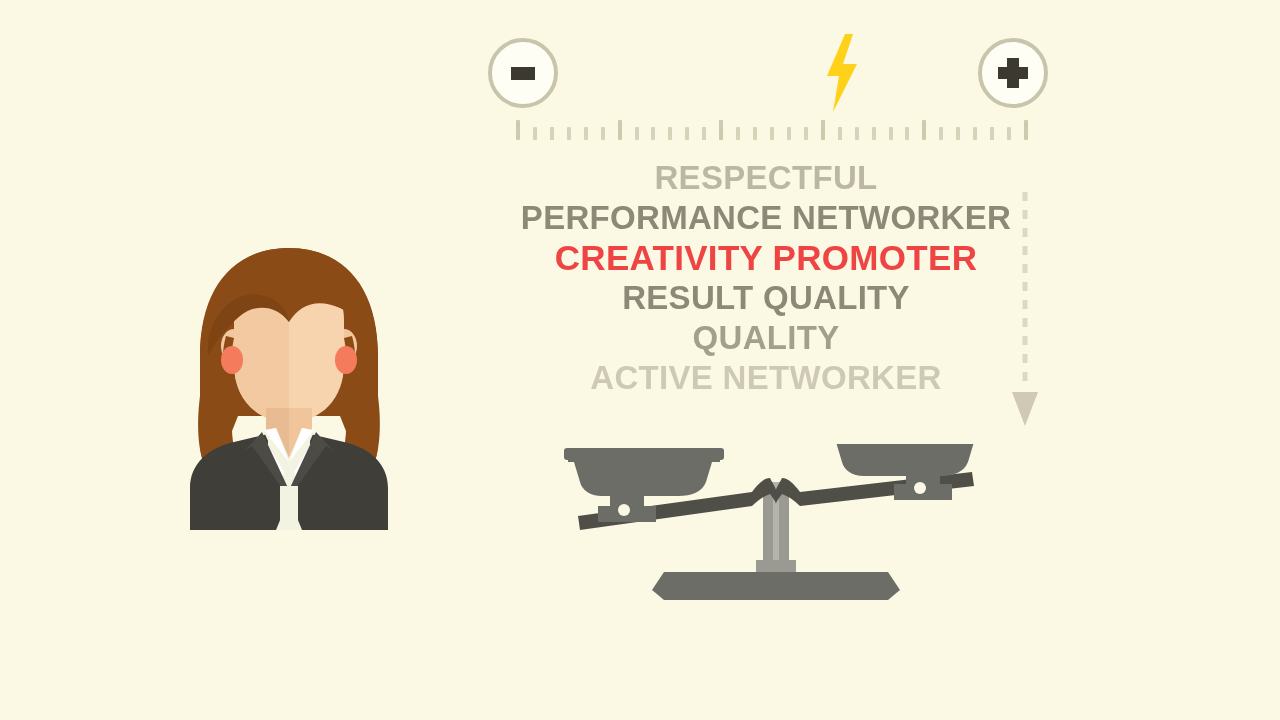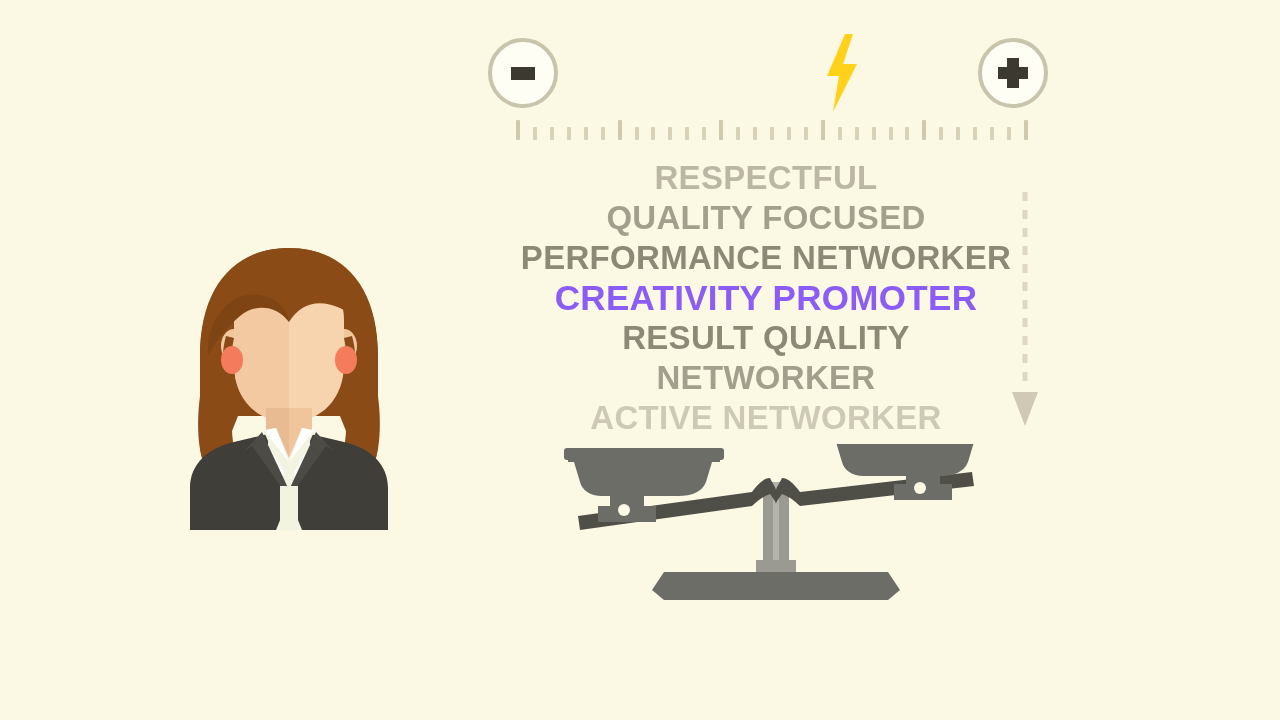--- a/index.html
+++ b/index.html
@@ -254,25 +254,24 @@
       <span class="tick minor" style="left: 423.333px;"></span>
       <span class="tick minor" style="left: 440.267px;"></span>
       <span class="tick minor" style="left: 457.2px;"></span>
       <span class="tick minor" style="left: 474.133px;"></span>
       <span class="tick minor" style="left: 491.067px;"></span>
       <span class="tick major" style="left: 508px;"></span>
     </div>
 
   <div id="trait-list">
     <div class="trait" style="opacity: 0.45;">RESPECTFUL</div>
-    <div class="trait" style="opacity: 0.62;">QUALITY FOCUSED</div>
     <div class="trait" style="opacity: 0.78;">PERFORMANCE NETWORKER</div>
-    <div class="trait active" style="opacity: 1; color: #8b5cf6;">CREATIVITY PROMOTER</div>
+    <div class="trait active" style="opacity: 1; color: #ef4444;">CREATIVITY PROMOTER</div>
     <div class="trait" style="opacity: 0.78;">RESULT QUALITY</div>
-    <div class="trait" style="opacity: 0.62;">NETWORKER</div>
+    <div class="trait" style="opacity: 0.62;">QUALITY</div>
     <div class="trait" style="opacity: 0.32;">ACTIVE NETWORKER</div>
   </div>
 
   <div id="arrow">
     <svg viewBox="0 0 30 240" width="30" height="240">
       <line x1="15" y1="0" x2="15" y2="198" stroke="#ded8c2" stroke-width="5" stroke-dasharray="9 9" stroke-linecap="butt"></line>
       <polygon points="2,200 28,200 15,234" fill="#cfc9b6"></polygon>
     </svg>
   </div>
 

